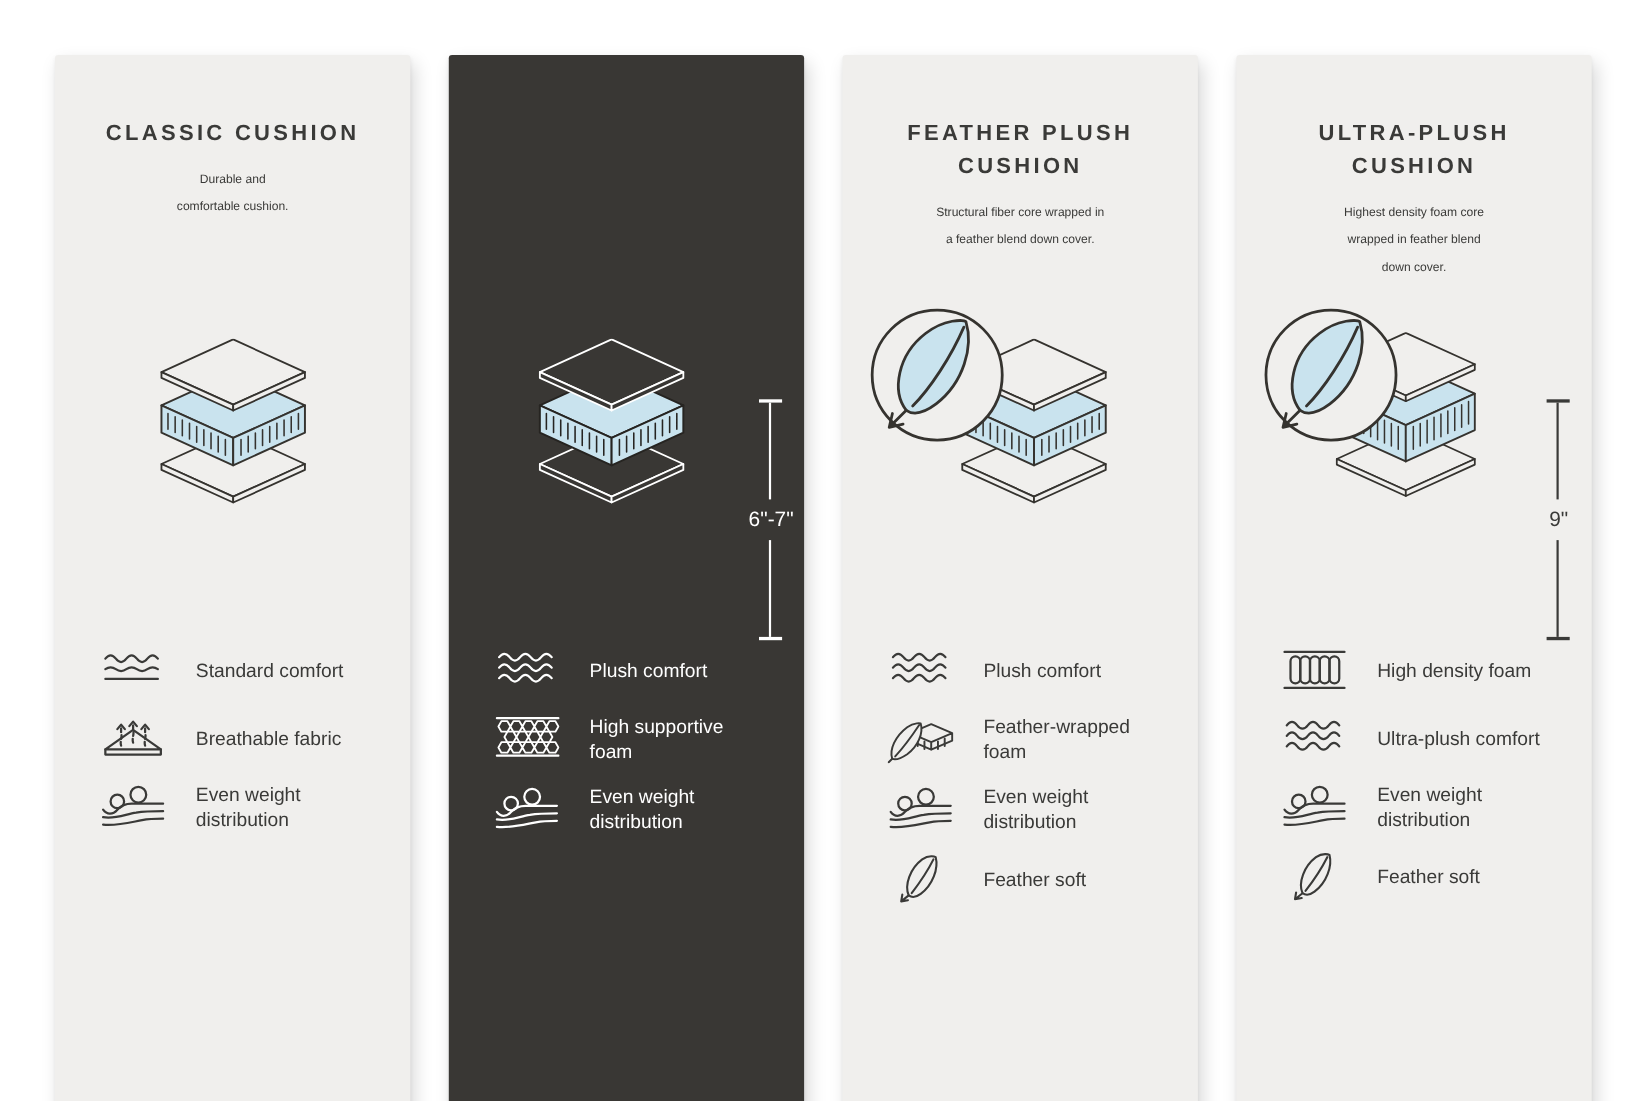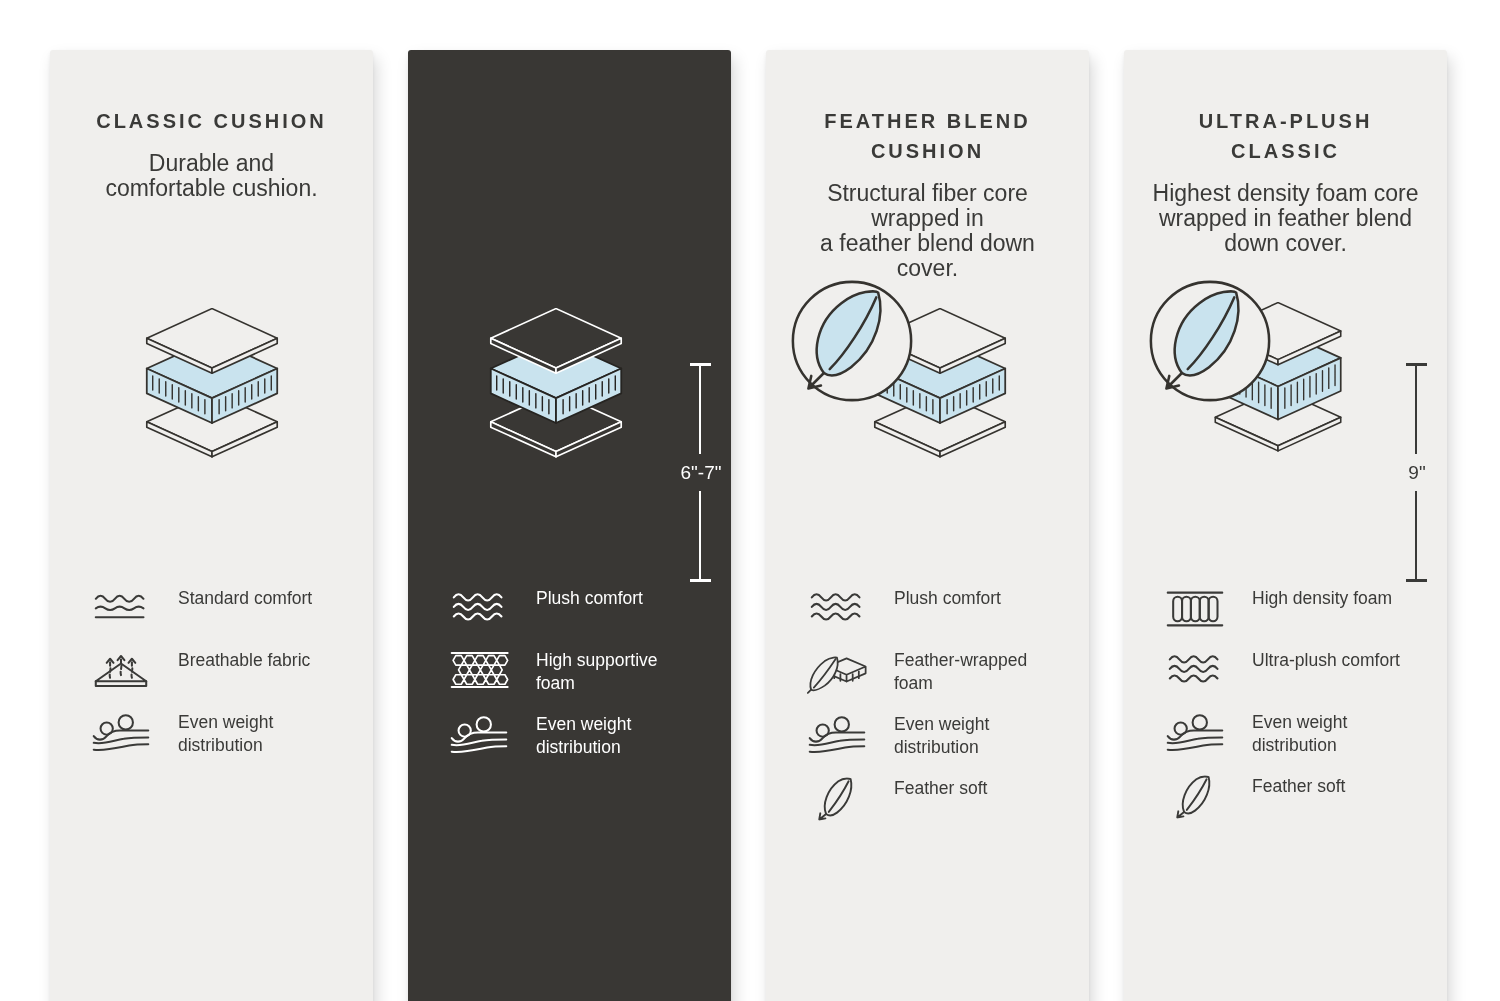--- a/index.html
+++ b/index.html
@@ -24,41 +24,41 @@
     --panel-bg:var(--c-panel-dark,#393734);
     --ink:var(--c-text-light,#ffffff);
     --thin-line:#ffffff;
     --foam-line:#262421;
   }
   .panel header{padding:56px 24px 0;text-align:center;}
   .title{
     margin:0;font-size:20px;line-height:30px;letter-spacing:3px;
     font-weight:700;white-space:pre-line;
   }
-  .desc{margin:15px 0 0;font-size:23px;line-height:25px;white-space:pre-line;}
+  .desc{margin:15px 0 0;font-size:11px;line-height:25px;white-space:pre-line;}
   .illustration{position:absolute;left:0;right:0;top:225px;height:330px;}
   .cushion{
     position:absolute;left:50%;top:33px;width:230px;
     transform:translateX(-50%);overflow:visible;
   }
   .cushion.thick{top:27px;}
   .badge{position:absolute;left:23px;top:3px;width:126px;height:126px;}
   .badge svg{width:100%;height:100%;overflow:visible;}
   .marker{
     position:absolute;right:20px;top:88px;height:219px;width:22px;
     display:flex;flex-direction:column;align-items:center;
   }
   .marker .cap{width:21px;height:3px;background:var(--ink);flex:0 0 auto;}
   .marker .seg{width:2.5px;flex:1 1 auto;background:var(--ink);}
   .marker .dim{
     font-size:19px;line-height:1;padding:9px 0;color:var(--ink);
     white-space:nowrap;transform:translateX(1px);
   }
   .features{position:absolute;left:40px;right:12px;top:537px;margin:0;padding:0;list-style:none;}
-  .feature{display:flex;margin-bottom:18px;min-height:44px;}
+  .feature{display:flex;align-items:center;margin-bottom:18px;min-height:44px;}
   .ficon{flex:0 0 62px;margin-right:26px;display:flex;justify-content:center;align-items:center;}
   .ficon svg{width:60px;height:44px;overflow:visible;color:var(--ink);}
   .flabel{font-size:17.5px;line-height:23px;white-space:pre-line;}
   .defs{position:absolute;width:0;height:0;overflow:hidden;}
 </style>
 </head>
 <body>
 
 <svg class="defs" aria-hidden="true">
   <defs>
@@ -268,21 +268,21 @@
               <use href="#sym-even-weight-icon"></use>
             </svg>
           </span>
           <span class="flabel">Even weight
 distribution</span>
         </li>
       </ul>
 </section>
   <section class="panel">
   <header>
-    <h2 class="title">FEATHER BLEND
+    <h2 class="title">FEATHER PLUSH
 CUSHION</h2>
     <p class="desc">Structural fiber core wrapped in
 a feather blend down cover.</p>
   </header>
   <div class="illustration">
     <svg class="cushion" aria-hidden="true" style="margin-left: 12px;">
       <use href="#sym-cushion"></use>
     </svg>
     <div class="badge">
       <svg viewBox="0 0 130 130" aria-hidden="true">
@@ -329,21 +329,21 @@
               <use href="#sym-feather-icon"></use>
             </svg>
           </span>
           <span class="flabel">Feather soft</span>
         </li>
       </ul>
 </section>
   <section class="panel">
   <header>
     <h2 class="title">ULTRA-PLUSH
-CLASSIC</h2>
+CUSHION</h2>
     <p class="desc">Highest density foam core
 wrapped in feather blend
 down cover.</p>
   </header>
   <div class="illustration">
     <svg class="cushion thick" aria-hidden="true" style="margin-left: -8px;">
       <use href="#sym-cushion-thick"></use>
     </svg>
     <div class="badge">
       <svg viewBox="0 0 130 130" aria-hidden="true">

